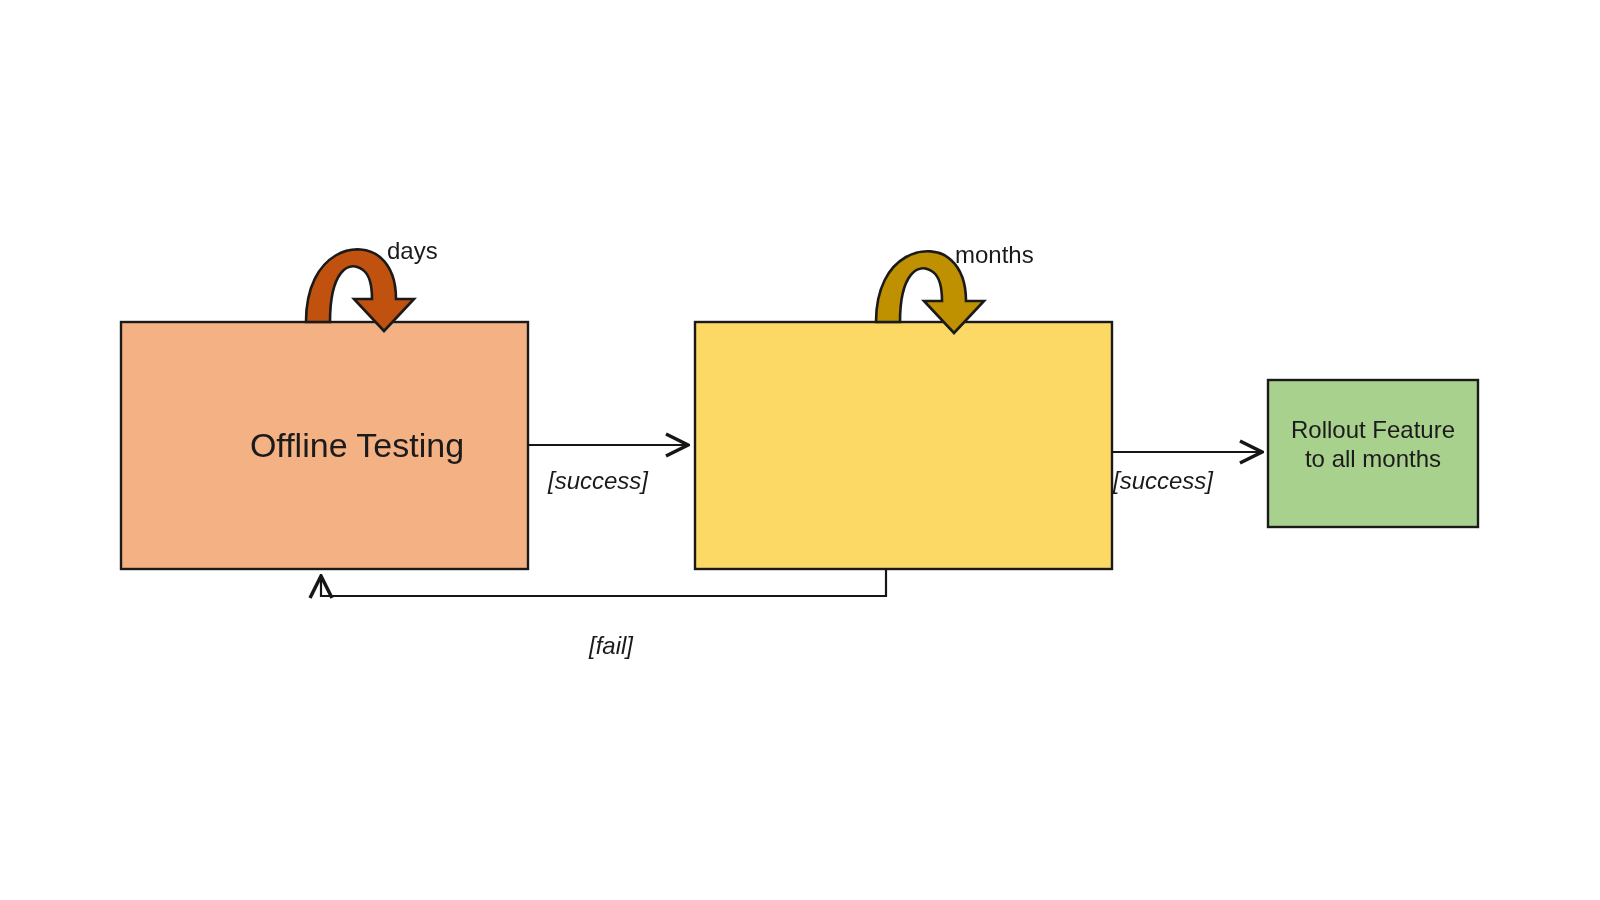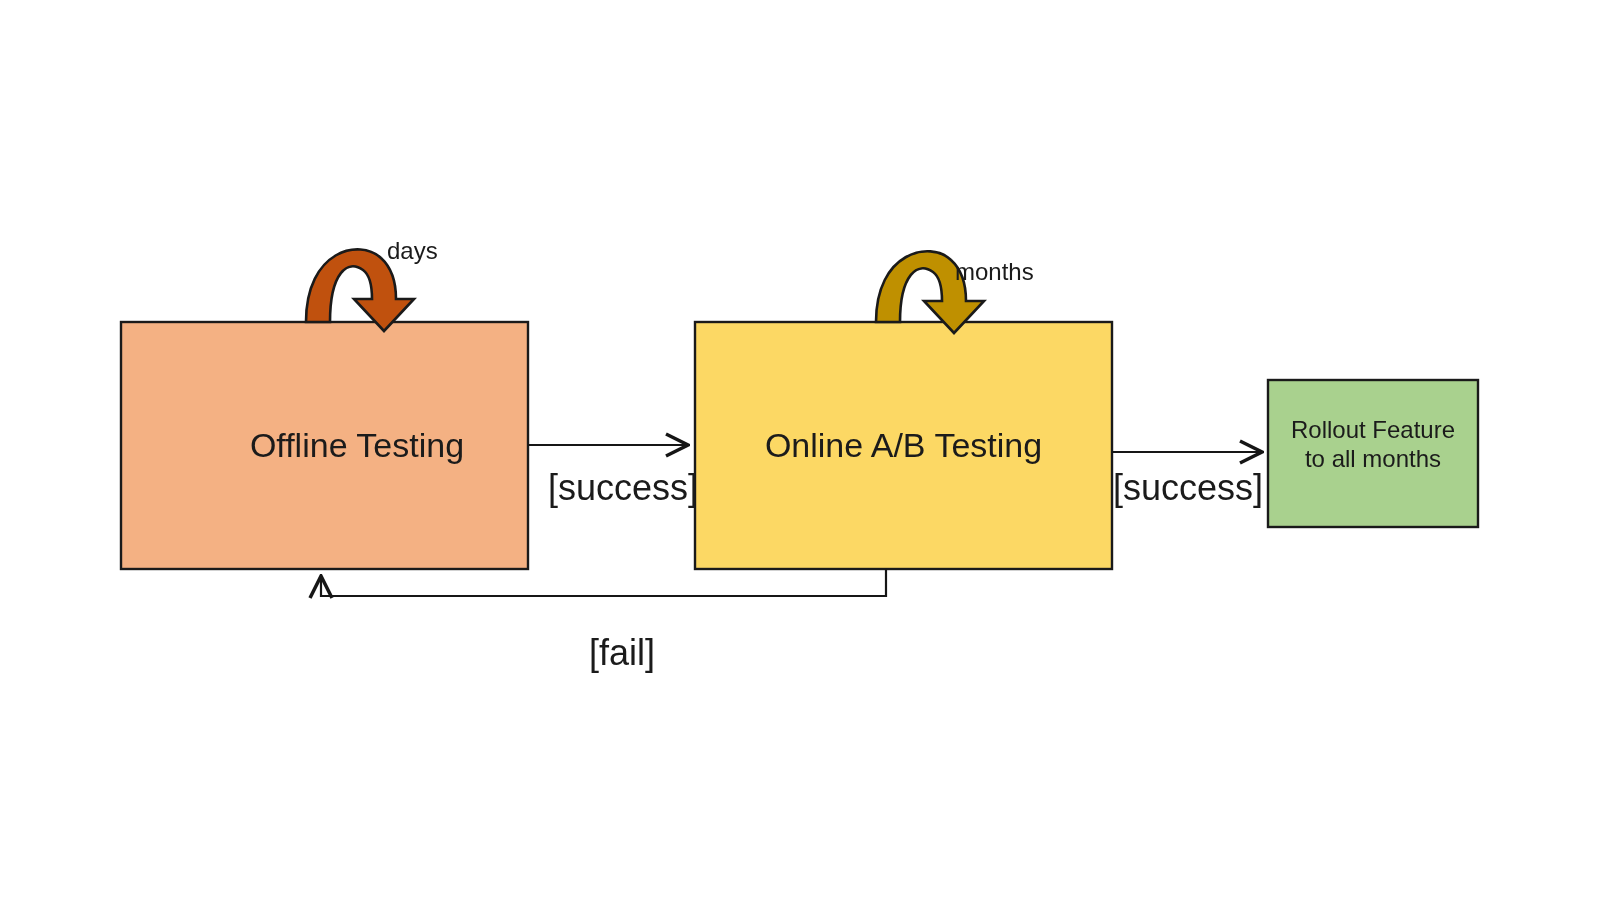--- a/index.html
+++ b/index.html
@@ -54,22 +54,23 @@
   }
   .node-label.big {
     font-size: 34px;
   }
   .node-label.small {
     font-size: 24px;
   }
   .edge-label {
     position: absolute;
     color: #1b1b1b;
-    font-size: 36px;
+    font-size: 24px;
     white-space: nowrap;
+    font-style: italic;
   }
   .loop-label {
     position: absolute;
     color: #1b1b1b;
     font-size: 24px;
     white-space: nowrap;
   }
   .two-line span { display: block; }
 </style>
 </head>
@@ -123,34 +124,31 @@
                C 942 288, 940 277, 933 272
                C 918 261, 900 274, 900 322
                Z"></path>
     </g>
   </svg>
 
   <div class="node-label big" style="left:121px; top:322px; width:472px; height:247px;">
     <span>Offline Testing</span>
   </div>
 
-  <div class="node-label big" style="left:695px; top:322px; width:417px; height:247px;">
-    <span>Online A/B Testing</span>
-  </div>
 
   <div class="node-label small two-line" style="left:1268px; top:380px; width:210px; height:129px;">
     <div>
       <span>Rollout Feature</span>
       <span>to all months</span>
     </div>
   </div>
 
   <div class="edge-label" style="left:548px; top:467px;">[success]</div>
 
   <div class="edge-label" style="left:1113px; top:467px;">[success]</div>
 
   <div class="edge-label" style="left:589px; top:632px;">[fail]</div>
 
   <div class="loop-label" style="left:387px; top:237px;">days</div>
 
-  <div class="loop-label" style="left:955px; top:258px;">months</div>
+  <div class="loop-label" style="left:955px; top:241px;">months</div>
 
 </div>
 
 </body></html>

